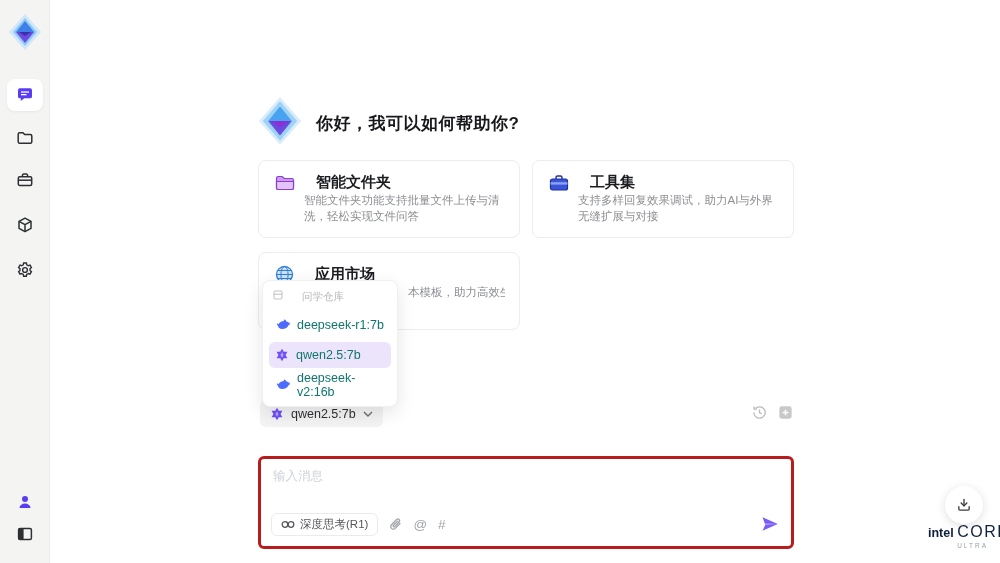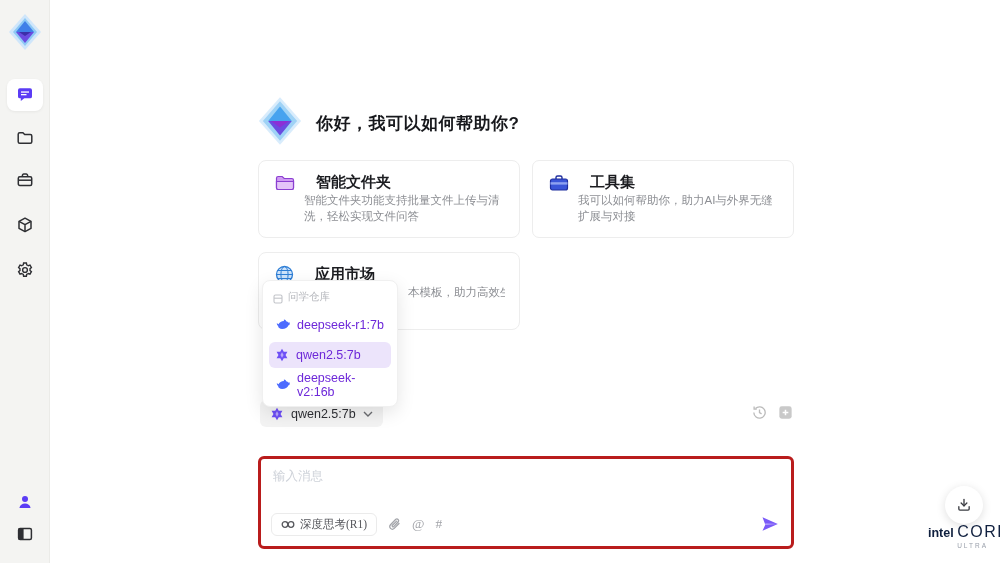--- a/index.html
+++ b/index.html
@@ -30,37 +30,37 @@
   .card-2 { left:532px; top:160px;border-radius:7px; }
   .card-3 { left:258px; top:252px; }
   .card-4 { left:532px; top:252px; }
   .card-head { display:flex; align-items:center; gap:9px; }
   .card-title { font-size:15px; font-weight:700; color:#1c1d21;margin-left:12px; }
   .card-desc { margin-top:0; margin-left:29px; font-size:11.5px; line-height:16px; color:#8d8f94; }
   .card-3 .card-desc { text-indent:104px; white-space:nowrap; overflow:hidden; }
 
   
   .dropdown { position:absolute; left:262px; top:280px; width:136px; background:#ffffff; border:1px solid #f0f0f0; border-radius:8px; box-shadow:0 6px 18px rgba(0,0,0,.10); padding:7px 6px 8px 6px; z-index:30; }
-  .dd-header { display:flex; align-items:flex-end; gap:5px; padding:2px 4px 4px 4px; font-size:10.5px; color:#b6b8bd; }
-  .dd-item { display:flex; align-items:center; gap:7px; height:26px; margin-top:4px; padding:0 6px; border-radius:6px; font-size:12.5px; color:#6d28d9; cursor:pointer; }
+  .dd-header { display:flex; align-items:flex-start; gap:19px; padding:2px 4px 4px 4px; font-size:10.5px; color:#b6b8bd; }
+  .dd-item { display:flex; align-items:center; gap:7px; height:26px; margin-top:4px; padding:0 6px; border-radius:6px; font-size:12.5px; color:#0f766e; cursor:pointer; }
   .dd-item.selected { background:#ece4fb; }
   .dd-item svg { flex:0 0 auto; }
 
   
   .model-selector { position:absolute; left:260px; top:400px; height:27px; display:inline-flex; align-items:center; gap:7px; padding:0 10px; background:#f3f3f3; border-radius:6px; font-size:12.5px; color:#2f3035; cursor:pointer; }
 
   
   .composer-actions { position:absolute; left:751px; top:404px; display:flex; gap:9px; align-items:center; }
   .ghost-icon { width:17px; height:17px; color:#bcbcbc; cursor:pointer; }
 
   
   .composer { position:absolute; left:258px; top:456px; width:536px; height:93px; background:#fff; border:3px solid #b91c1c; border-radius:6px; }
   .composer textarea { position:absolute; left:12px; top:9px; width:500px; height:36px; border:none; outline:none; resize:none; font-family:"Liberation Sans","DejaVu Sans",sans-serif; font-size:12.5px; color:#333; background:transparent; }
   .composer textarea::placeholder { color:#ced2d9; }
-  .composer-bottom { position:absolute; left:10px; bottom:10px; right:12px; height:24px; display:flex; align-items:center;font-family:Liberation Serif, serif; }
+  .composer-bottom { position:absolute; left:10px; bottom:10px; right:12px; height:24px; display:flex; align-items:center; }
   .deepthink-pill { display:inline-flex; align-items:center; gap:5px; height:23px; padding:0 9px; border:1px solid #ebebeb; background:#fff; border-radius:6px; font-size:11.5px; color:#56575c; cursor:pointer; }
   .tool-icon { color:#a2a4a9; margin-left:11px; cursor:pointer; display:flex; align-items:center; }
   .tool-glyph { font-size:13.5px; color:#a2a4a9; margin-left:11px; cursor:pointer; }
   .send-btn { margin-left:auto; cursor:pointer; display:flex; align-items:center; }
 
   
   .fab { position:absolute; left:945px; top:486px; width:38px; height:38px; border-radius:50%; background:#fff; box-shadow:0 2px 10px rgba(0,0,0,.13); display:flex; align-items:center; justify-content:center; cursor:pointer; }
   .intel-badge { position:absolute; left:928px; top:523px; width:64px; text-align:center; color:#10203f; }
   .intel-line { font-size:12.5px; white-space:nowrap; }
   .intel-word { font-weight:700; letter-spacing:0; }
@@ -154,21 +154,21 @@
 
   <div class="card card-2">
     <div class="card-head">
       <svg width="20" height="18" viewBox="0 0 20 18">
         <rect x="1.5" y="5" width="17" height="11" rx="2" fill="#3a55d8" stroke="#1f2e9e" stroke-width="1.2"></rect>
         <path d="M7 5V3.6A1.6 1.6 0 0 1 8.6 2h2.8A1.6 1.6 0 0 1 13 3.6V5" fill="none" stroke="#1f2e9e" stroke-width="1.4"></path>
         <rect x="1.5" y="8.2" width="17" height="2.4" fill="#8ea2f0"></rect>
       </svg>
       <span class="card-title">工具集</span>
     </div>
-    <div class="card-desc">我可以如何帮助你，助力AI与外界无缝扩展与对接</div>
+    <div class="card-desc">支持多样回复效果调试，助力AI与外界无缝扩展与对接</div>
   </div>
 
   <div class="card card-3">
     <div class="card-head">
       <svg width="19" height="19" viewBox="0 0 19 19">
         <circle cx="9.5" cy="9.5" r="8" fill="#cfe4fb" stroke="#2f7fd6" stroke-width="1.3"></circle>
         <ellipse cx="9.5" cy="9.5" rx="3.6" ry="8" fill="none" stroke="#2f7fd6" stroke-width="1"></ellipse>
         <path d="M1.5 9.5h16M2.6 5.5h13.8M2.6 13.5h13.8" stroke="#2f7fd6" stroke-width="1" fill="none"></path>
       </svg>
       <span class="card-title">应用市场</span>

